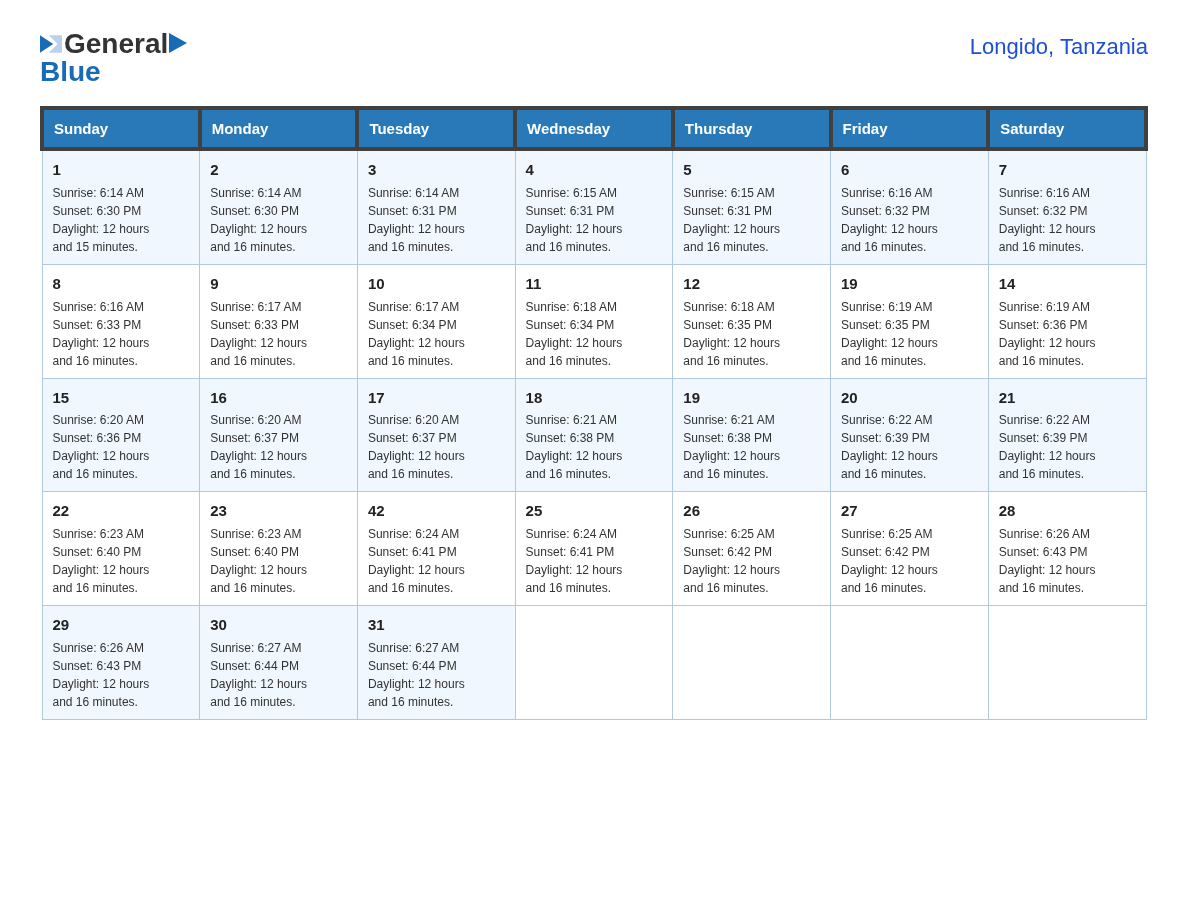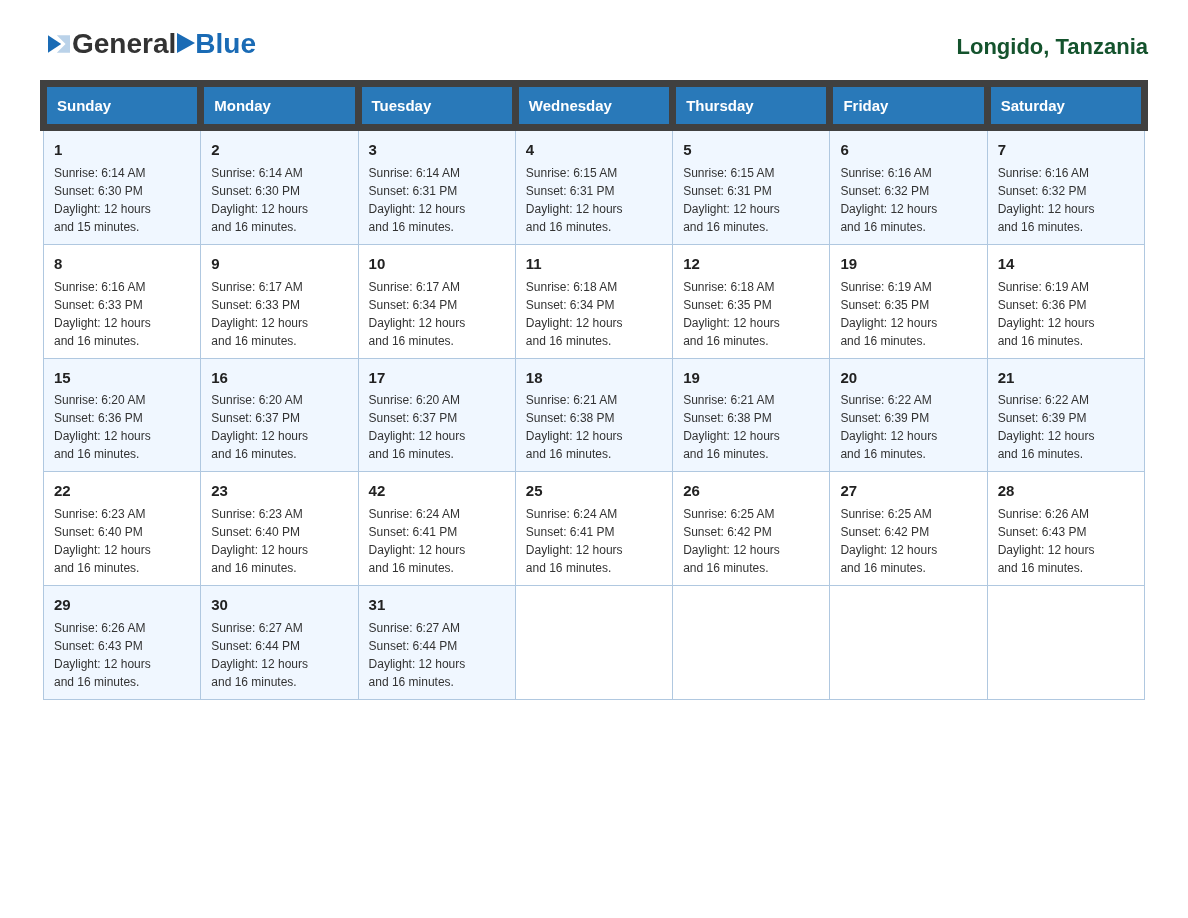--- a/index.html
+++ b/index.html
@@ -10,22 +10,22 @@
       color: #333;
     }
     .header {
       display: flex;
       justify-content: space-between;
       align-items: flex-start;
       margin-bottom: 20px;
     }
     .logo {
       display: flex;
+      flex-direction: column;
       align-items: flex-start;
-      margin-left: 8px;
     }
     .logo-general {
       font-size: 28px;
       font-weight: bold;
       color: #333;
       line-height: 1;
     }
     .logo-blue {
       font-size: 28px;
       font-weight: bold;
@@ -45,37 +45,36 @@
       text-align: right;
     }
     .month-title {
       font-size: 52px;
       font-weight: bold;
       color: #222;
       line-height: 1.1;
     }
     .location {
       font-size: 22px;
-      color: #14532d;
+      color: #1d4ed8;
       margin-top: 4px;
-      font-weight: bold;
     }
     table {
       width: 100%;
       border-collapse: collapse;
       table-layout: fixed;
     }
     thead tr th {
       background-color: #2979b9;
       color: #fff;
       font-size: 15px;
       font-weight: bold;
       padding: 10px 10px;
       text-align: left;
-      border: 7px solid #404040;
+      border: 4px solid #404040;
     }
     tbody tr td {
       border: 1px solid #b0c8e0;
       vertical-align: top;
       padding: 8px 10px;
       font-size: 12.5px;
       color: #333;
       line-height: 1.45;
       height: 100px;
     }

